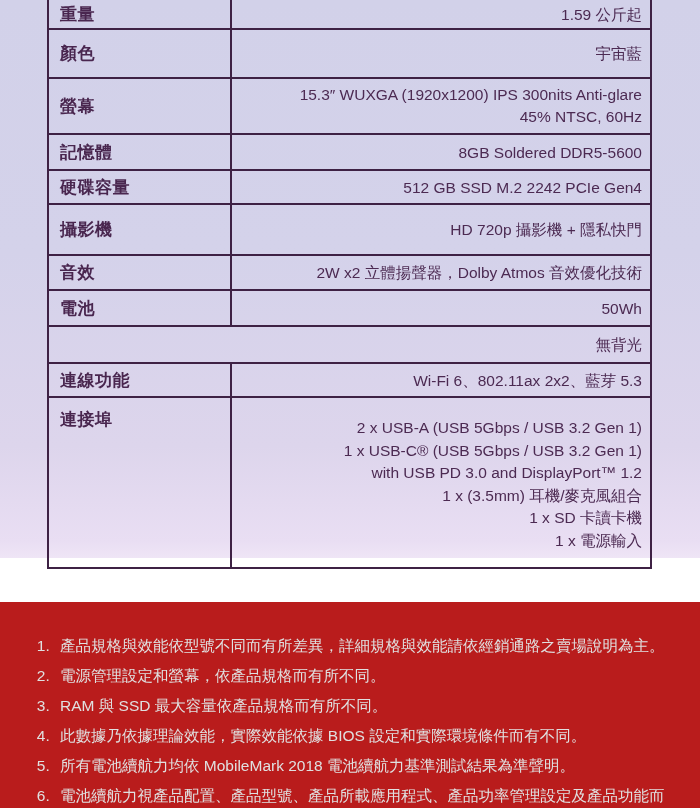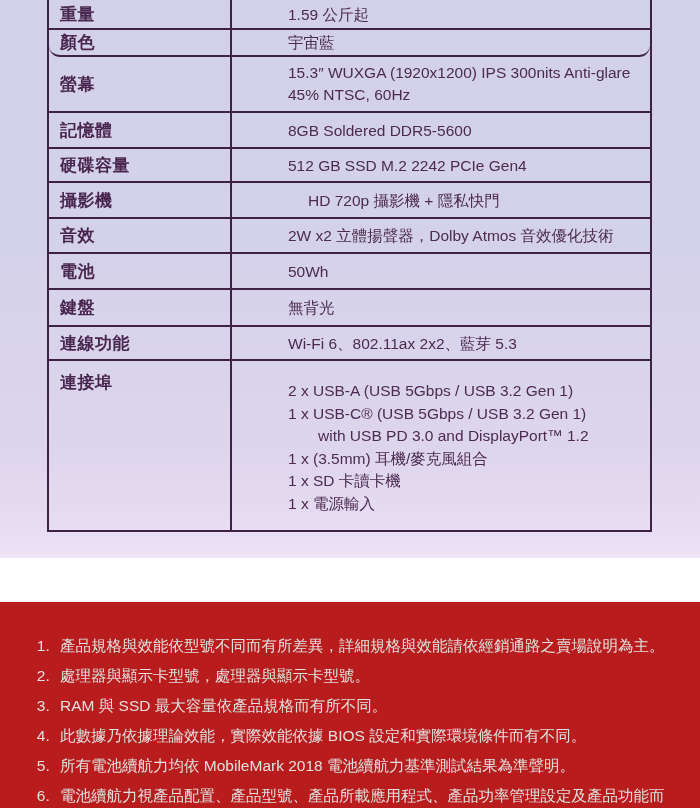--- a/index.html
+++ b/index.html
@@ -10,20 +10,21 @@
     font-family: "Liberation Sans", "DejaVu Sans", sans-serif;
     overflow: hidden;
   }
 
   
   .light-section {
     position: relative;
     width: 700px;
     height: 558px;
     background: linear-gradient(180deg, #d2d1e9 0%, #d4d2ea 45%, #ddd5ec 80%, #e9def3 97%, #efe5f6 100%);
+    text-align: right;
   }
 
   .spec-table {
     position: absolute;
     left: 47px;
     top: 0;
     width: 605px;
     border: 2px solid #3e2144;
     border-top: none;
     display: flex;
@@ -31,25 +32,25 @@
   }
 
   .spec-row {
     display: flex;
     border-bottom: 2px solid #3e2144;
   }
   .spec-row:last-child { border-bottom: none; }
 
   
   .spec-row:nth-child(1)  { height: 30px; }
-  .spec-row:nth-child(2)  { height: 27px; border-radius: 11px; }
+  .spec-row:nth-child(2)  { height: 49px; }
   .spec-row:nth-child(3)  { height: 56px; }
   .spec-row:nth-child(4)  { height: 36px; }
   .spec-row:nth-child(5)  { height: 34px; }
-  .spec-row:nth-child(6)  { height: 36px; gap: 20px; }
+  .spec-row:nth-child(6)  { height: 51px; gap: 20px; }
   .spec-row:nth-child(7)  { height: 35px; }
   .spec-row:nth-child(8)  { height: 36px; }
   .spec-row:nth-child(9)  { height: 37px; }
   .spec-row:nth-child(10) { height: 34px; }
   .spec-row:nth-child(11) { height: 169px; }
 
   .label-cell {
     width: 183px;
     flex: 0 0 183px;
     border-right: 2px solid #3e2144;
@@ -150,21 +151,20 @@
           <div class="value-line">2W x2 立體揚聲器，Dolby Atmos 音效優化技術</div>
         </div>
       </div>
       <div class="spec-row">
         <div class="label-cell">電池</div>
         <div class="value-cell">
           <div class="value-line">50Wh</div>
         </div>
       </div>
       <div class="spec-row">
-        <div class="label-cell">鍵盤</div>
         <div class="value-cell">
           <div class="value-line">無背光</div>
         </div>
       </div>
       <div class="spec-row">
         <div class="label-cell">連線功能</div>
         <div class="value-cell">
           <div class="value-line">Wi-Fi 6、802.11ax 2x2、藍芽 5.3</div>
         </div>
       </div>
@@ -178,19 +178,19 @@
           <div class="value-line">1 x SD 卡讀卡機</div>
           <div class="value-line">1 x 電源輸入</div>
         </div>
       </div>
     </div>
 </div>
 
 <div class="dark-section">
   <ol class="footnote-list">
       <li>產品規格與效能依型號不同而有所差異，詳細規格與效能請依經銷通路之賣場說明為主。</li>
-      <li>處理器與顯示卡型號，處理器與顯示卡型號。</li>
+      <li>電源管理設定和螢幕，依產品規格而有所不同。</li>
       <li>RAM 與 SSD 最大容量依產品規格而有所不同。</li>
       <li>此數據乃依據理論效能，實際效能依據 BIOS 設定和實際環境條件而有不同。</li>
       <li>所有電池續航力均依 MobileMark 2018 電池續航力基準測試結果為準聲明。</li>
       <li>電池續航力視產品配置、產品型號、產品所載應用程式、產品功率管理設定及產品功能而異，實際電池續航力依據產品配置和使用情境方式、軟體使用、無線功能、電源管理設定和螢幕</li>
     </ol>
 </div>
 
 </body></html>

